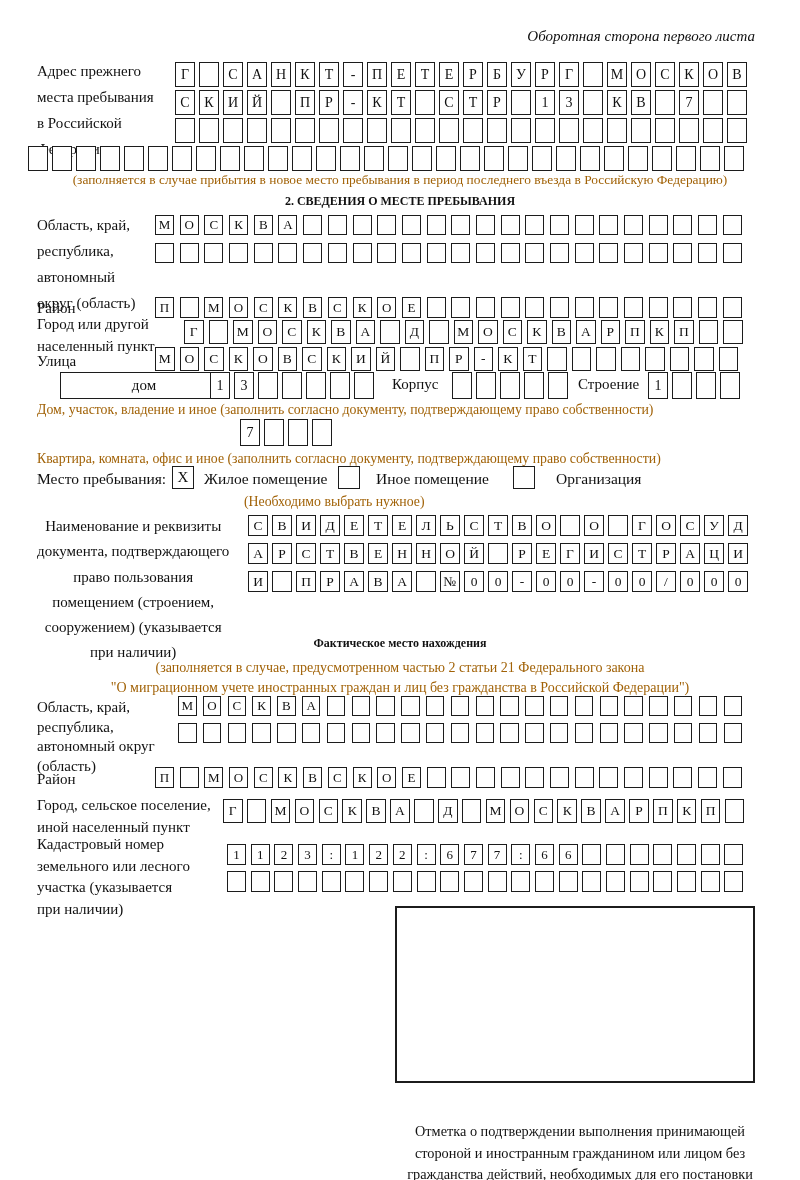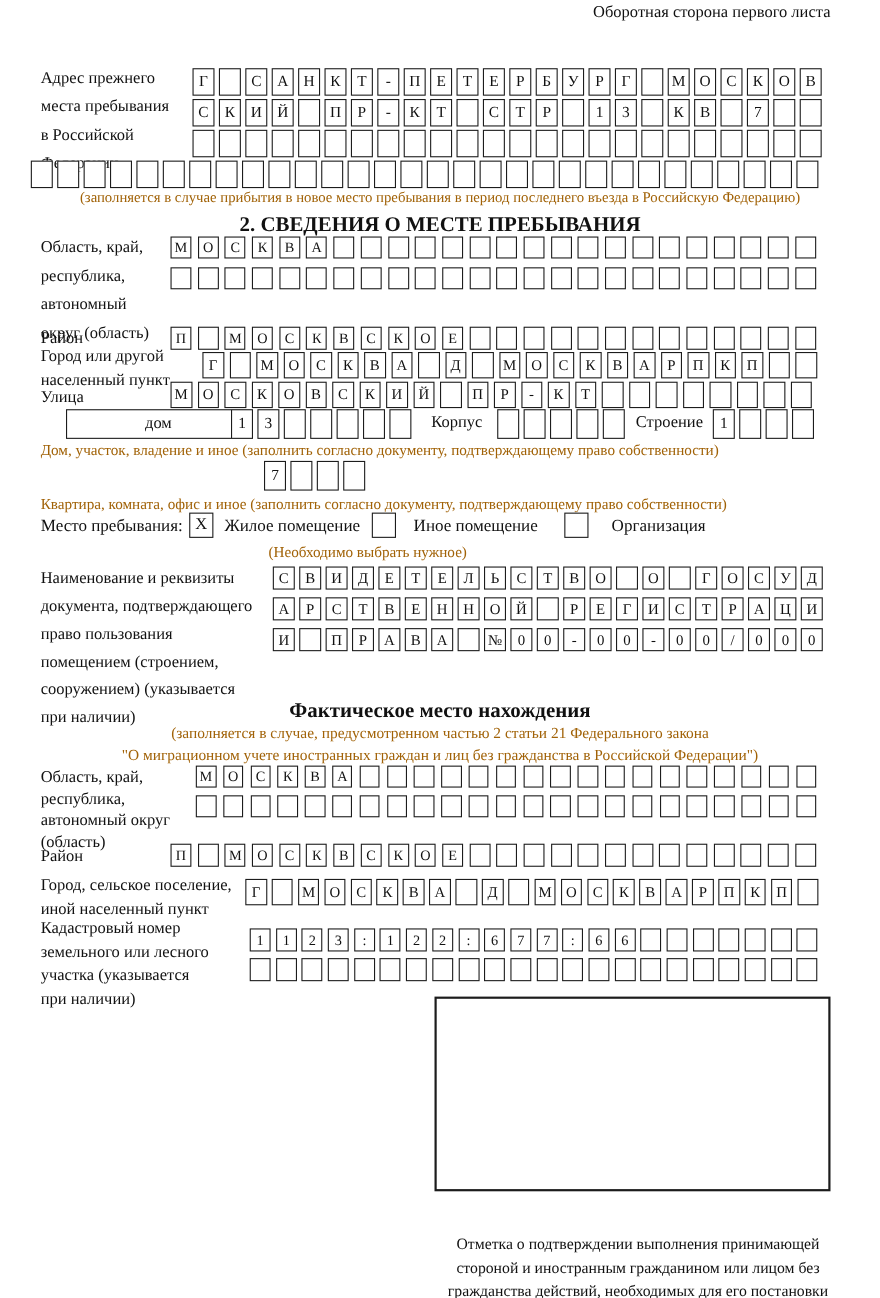--- a/index.html
+++ b/index.html
@@ -6,21 +6,21 @@
   .page{
     position:relative;width:800px;height:1180px;background:#ffffff;overflow:hidden;
     font-family:"Liberation Serif","DejaVu Serif",serif;color:#111;
   }
   .abs{position:absolute;}
   .lbl{font-size:15px;line-height:26px;white-space:pre-line;}
   .lbl-tight{font-size:15px;line-height:19.5px;white-space:pre-line;}
   .lbl-mid{font-size:15px;line-height:21.5px;white-space:pre-line;}
   .note{font-size:13.4px;color:#a16207;}
   .center{width:800px;left:0;text-align:center;}
-  .h-bold{font-weight:bold;font-size:19px;}
+  .h-bold{font-weight:bold;font-size:12px;}
   .grid{position:absolute;display:flex;}
   .grid .cell{
     box-sizing:border-box;flex:0 0 auto;
     width:var(--cw,20px);height:var(--ch,25px);margin-right:var(--gap,4px);
     border:1.6px solid #1c1c1c;background:#fff;
     display:flex;align-items:center;justify-content:center;
     font-size:var(--fs,14px);font-family:"Liberation Serif","DejaVu Serif",serif;
   }
   .widebox{
     position:absolute;box-sizing:border-box;border:1.6px solid #1c1c1c;background:#fff;
@@ -30,21 +30,21 @@
     position:absolute;box-sizing:border-box;border:1.6px solid #1c1c1c;background:#fff;
     display:flex;align-items:center;justify-content:center;font-size:15px;
   }
   .stampbox{position:absolute;box-sizing:border-box;border:2px solid #1c1c1c;background:#fff;}
 </style>
 </head>
 <body>
 
 <div class="page">
 
-  <div class="abs" style="top:3px;right:45px;font-size:15px;">Оборотная сторона первого листа</div>
+  <div class="abs" style="top:28px;right:45px;font-size:15px;font-style:italic;">Оборотная сторона первого листа</div>
 
   <div class="abs lbl" style="left:37px;top:58px;">Адрес прежнего
 места пребывания
 в Российской
 Федерации</div>
 
   <div class="grid" style="left:175px;top:62px;--cw:20px;--ch:25px;--gap:4px;">
       <span class="cell">Г</span>
       <span class="cell"></span>
       <span class="cell">С</span>
@@ -339,21 +339,21 @@
 
   <div class="abs" style="left:37px;top:470px;font-size:15.5px;">Место пребывания:</div>
   <div class="cbox" style="left:172px;top:466px;width:22px;height:23px;">X</div>
   <div class="abs" style="left:204px;top:470px;font-size:15.5px;">Жилое помещение</div>
   <div class="cbox" style="left:338px;top:466px;width:22px;height:23px;"></div>
   <div class="abs" style="left:376px;top:470px;font-size:15.5px;">Иное помещение</div>
   <div class="cbox" style="left:513px;top:466px;width:22px;height:23px;"></div>
   <div class="abs" style="left:556px;top:470px;font-size:15.5px;">Организация</div>
   <div class="abs note" style="left:244px;top:494px;font-size:13.8px;">(Необходимо выбрать нужное)</div>
 
-  <div class="abs lbl-mid" style="left:37px;top:514px;line-height:25.3px;">Наименование и реквизиты
+  <div class="abs lbl-mid" style="left:37px;top:514px;line-height:25.3px;text-align:center;">Наименование и реквизиты
 документа, подтверждающего
 право пользования
 помещением (строением,
 сооружением) (указывается
 при наличии)</div>
   <div class="grid" style="left:248px;top:515px;--cw:20px;--ch:21px;--gap:4px;--fs:13.5px;">
       <span class="cell">С</span>
       <span class="cell">В</span>
       <span class="cell">И</span>
       <span class="cell">Д</span>

